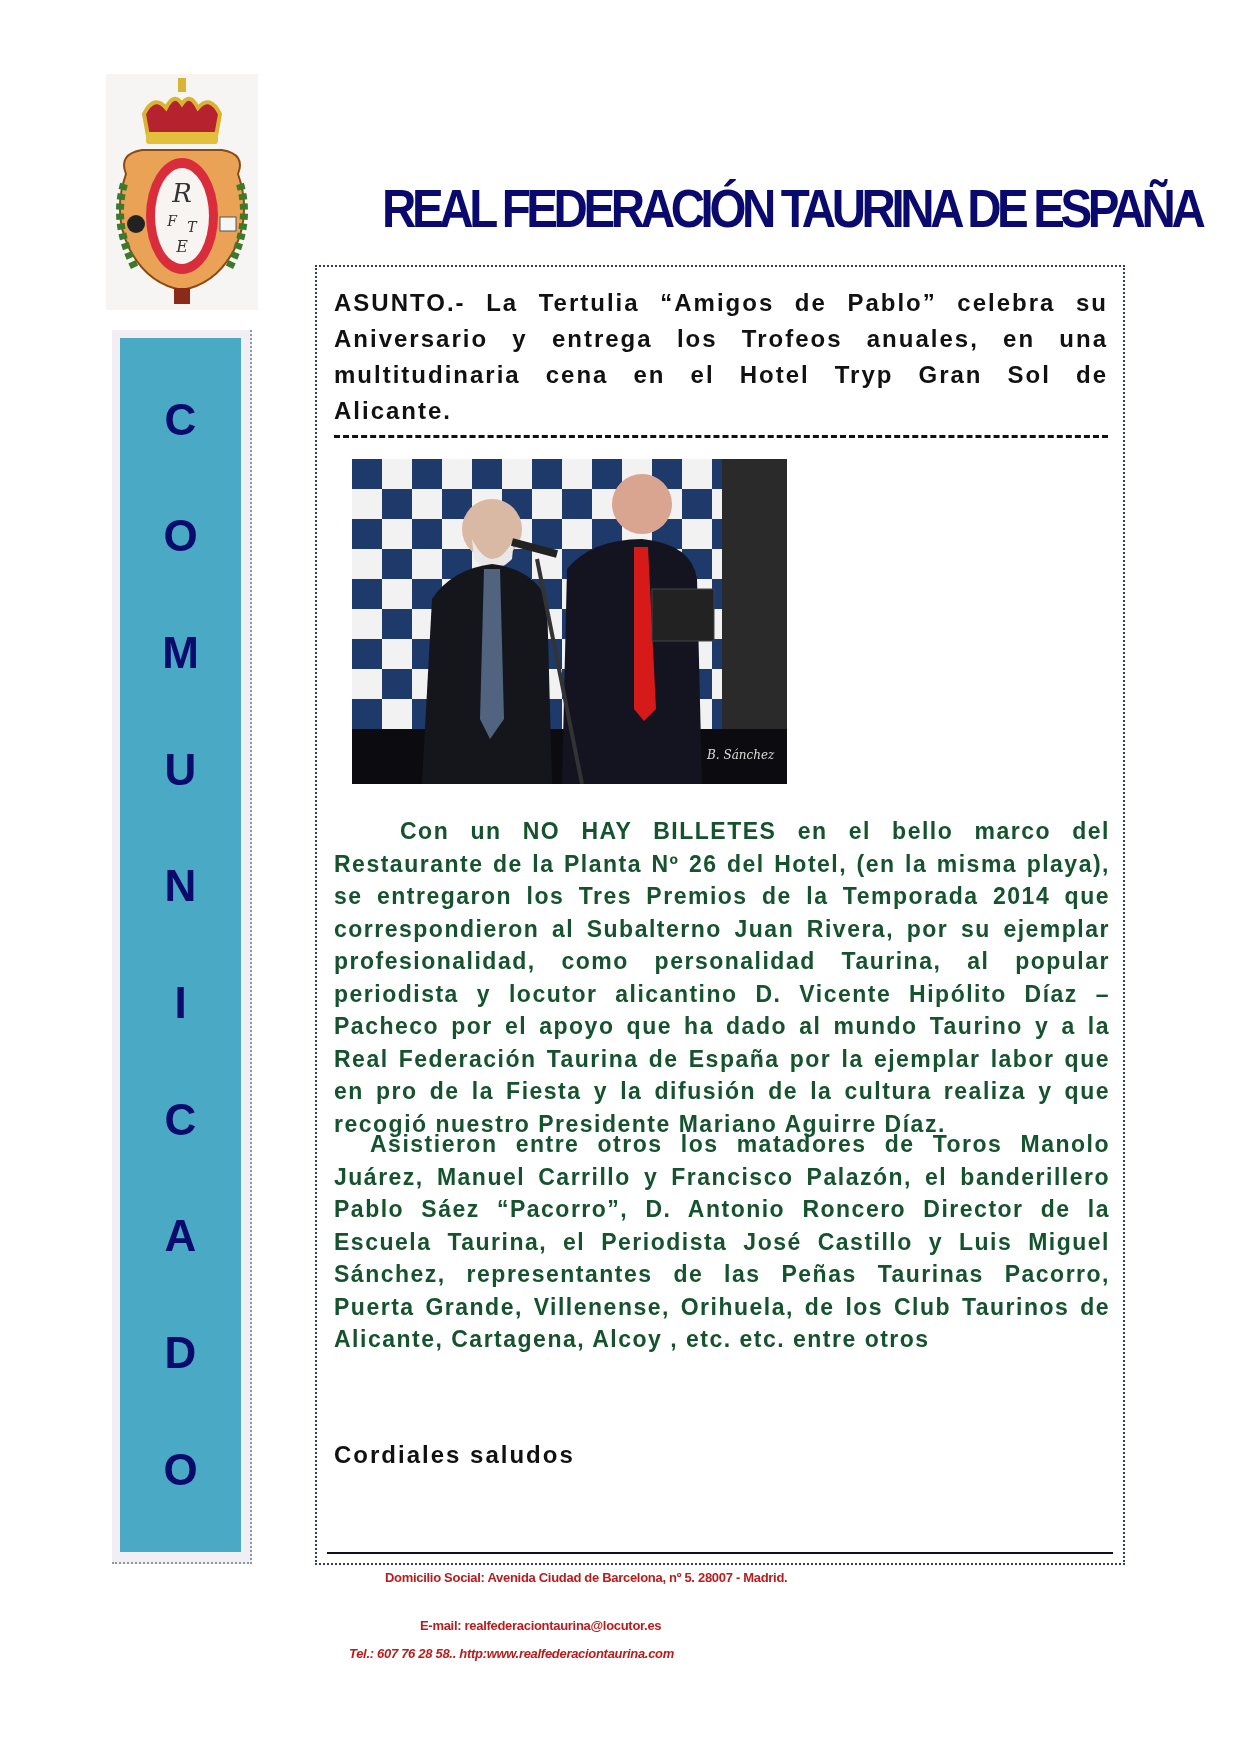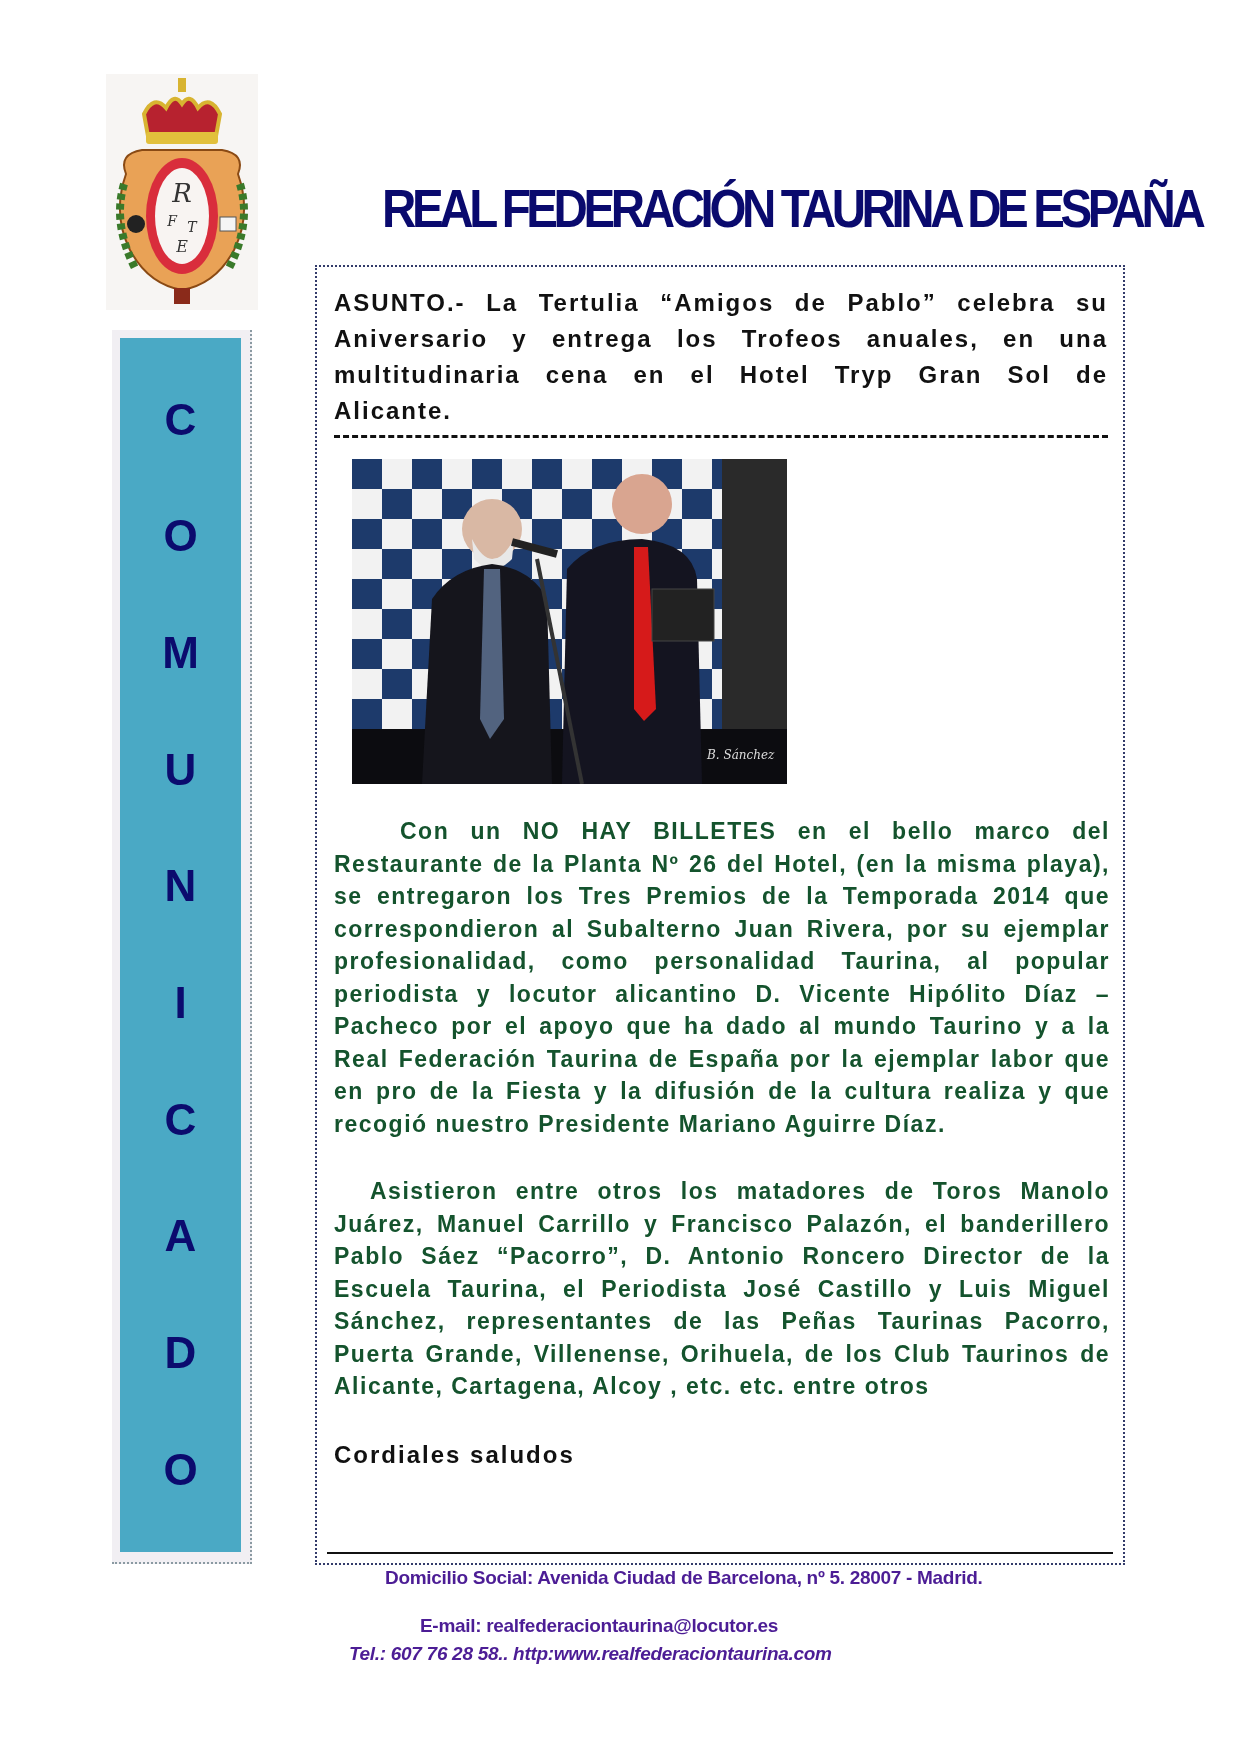--- a/index.html
+++ b/index.html
@@ -21,30 +21,30 @@
     .content-box { position: absolute; left: 315px; top: 265px; width: 810px; height: 1300px; border: 2px dotted #333b6a; box-sizing: border-box; }
     .subject { position: absolute; left: 17px; top: 18px; width: 774px; font-family: "Liberation Sans", sans-serif; font-weight: bold; font-size: 24px; line-height: 36px; letter-spacing: 2px; color: #111; text-align: justify; text-align-last: left; word-spacing: 4px; }
     .dash-rule { position: absolute; left: 17px; top: 168px; width: 774px; height: 0; border-top: 3px dashed #111; }
 
     .photo { position: absolute; left: 35px; top: 192px; width: 435px; height: 325px; background: #c2410c; overflow: hidden; }
     .poster { position: absolute; left: 473px; top: 190px; width: 300px; height: 330px; background: #dcdcdc; border-left: 6px solid #c9a96a; box-shadow: inset -14px 0 0 #cfcfcf; overflow: hidden; }
     .poster-title { position: absolute; left: 10px; width: 270px; text-align: center; color: #8b1515; font-family: "DejaVu Serif", serif; font-weight: bold; font-size: 22px; letter-spacing: 1px; }
 
     .para { position: absolute; left: 17px; width: 776px; font-family: "Liberation Sans", sans-serif; font-weight: bold; font-size: 23px; line-height: 32.5px; color: #14532d; text-align: justify; letter-spacing: 1.5px; }
     .para1 { top: 548px; text-indent: 66px; }
-    .para2 { top: 908px; text-indent: 36px; }
+    .para2 { top: 861px; text-indent: 36px; }
 
     .closing { position: absolute; left: 17px; width: 776px; font-family: "Liberation Sans", sans-serif; font-weight: bold; font-size: 24px; line-height: 35px; letter-spacing: 2px; color: #111; }
     .closing-1 { top: 1170px; }
     .closing-2 { top: 1205px; }
     .closing-3 { top: 1240px; }
     .solid-rule { position: absolute; left: 10px; top: 1285px; width: 786px; height: 0; border-top: 2px solid #111; }
 
     
-    .footer-line { position: absolute; color: #4c1d95; font-family: "Liberation Sans", sans-serif; font-weight: bold; font-size: 19px; line-height: 24px; white-space: nowrap; letter-spacing: -0.3px; }
+    .footer-line { position: absolute; color: #b91c1c; font-family: "Liberation Sans", sans-serif; font-weight: bold; font-size: 13px; line-height: 24px; white-space: nowrap; letter-spacing: -0.3px; }
     .footer-1 { left: 385px; top: 1566px; }
     .footer-2 { left: 349px; top: 1642px; font-style: italic; }
     .footer-3 { left: 420px; top: 1614px; }
   </style>
 </head>
 <body>
 
 <div class="crest">
   <svg width="152" height="236" viewBox="0 0 152 236">
 

